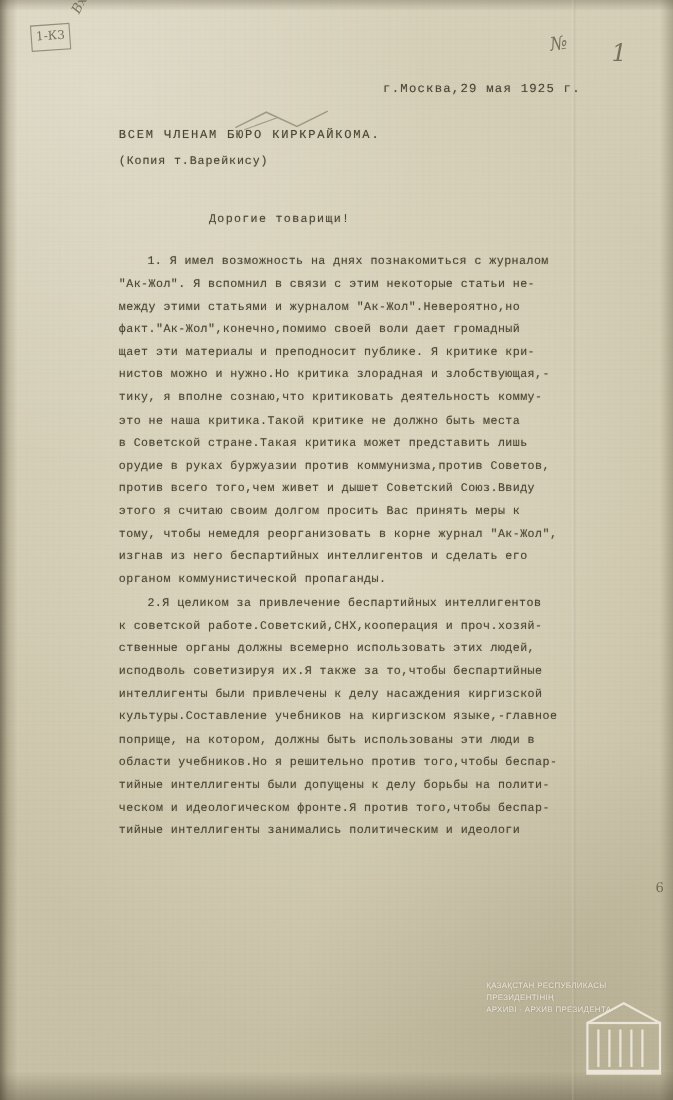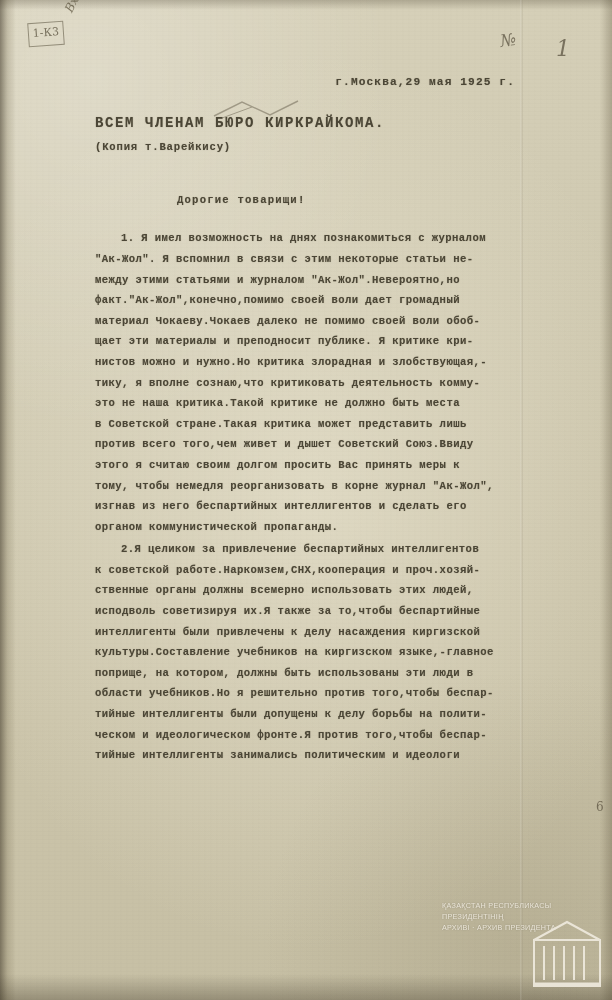--- a/index.html
+++ b/index.html
@@ -63,44 +63,43 @@
     position: absolute;
     top: 0; bottom: 0;
     left: 520px;
     width: 3px;
     background: linear-gradient(90deg, rgba(255,255,255,0.25), rgba(120,110,85,0.25));
     opacity: .6;
   }
   
   #typed {
     position: absolute;
-    left: 95px;
+    left: 108px;
     top: 72px;
     width: 420px;
     color: #4b4636;
     font-size: 10.6px;
     line-height: 20.6px;
     letter-spacing: 0.4px;
     text-shadow: 0 0 1px rgba(90,82,60,0.45);
-    font-weight: bold;
   }
   .line {
     white-space: pre;
     display: block;
   }
   .indent-1 { text-indent: 26px; }
   .date-line {
     text-align: right;
     font-size: 11.2px;
     letter-spacing: 1.1px;
     margin-bottom: 20px;
   }
   .addressee {
     letter-spacing: 1.6px;
-    font-size: 14px;
+    font-size: 11px;
     margin-bottom: 4px;
   }
   .copy-note {
     text-align: left;
     letter-spacing: 0.8px;
     margin-bottom: 32px;
   }
   .salutation {
     margin-left: 82px;
     letter-spacing: 1.2px;
@@ -156,21 +155,21 @@
   }
   #annot-right-mark {
     left: 596px; top: 800px;
     font-size: 12px;
     color: #5a5240;
   }
   
   #watermark {
     position: absolute;
     right: 6px;
-    bottom: 8px;
+    bottom: 18px;
     width: 164px;
     height: 96px;
     color: #e9e4d3;
     opacity: .92;
     pointer-events: none;
   }
   #watermark .wm-text {
     position: absolute;
     left: 0; top: 4px;
     width: 120px;
@@ -217,36 +216,36 @@
     <div class="line date-line">г.Москва,29 мая 1925 г.</div>
     <div class="line addressee">ВСЕМ ЧЛЕНАМ БЮРО КИРКРАЙКОМА.</div>
     <div class="line copy-note">(Копия т.Варейкису)</div>
     <div class="line salutation">Дорогие товарищи!</div>
 
     <div class="para">
       <span class="line indent-1">1. Я имел возможность на днях познакомиться с журналом</span>
       <span class="line">"Ак-Жол". Я вспомнил в связи с этим некоторые статьи не-</span>
       <span class="line">между этими статьями и журналом "Ак-Жол".Невероятно,но</span>
       <span class="line">факт."Ак-Жол",конечно,помимо своей воли дает громадный</span>
-      <span class="line">материал Чокаеву.Чокаев далеко не помимо своей воли обоб-</span>
       <span class="line">щает эти материалы и преподносит публике. Я критике кри-</span>
       <span class="line">нистов можно и нужно.Но критика злорадная и злобствующая,-</span>
       <span class="line">тику, я вполне сознаю,что критиковать деятельность комму-</span>
       <span class="line">это не наша критика.Такой критике не должно быть места</span>
       <span class="line">в Советской стране.Такая критика может представить лишь</span>
+      <span class="line">орудие в руках буржуазии против коммунизма,против Советов,</span>
       <span class="line">против всего того,чем живет и дышет Советский Союз.Ввиду</span>
       <span class="line">этого я считаю своим долгом просить Вас принять меры к</span>
       <span class="line">тому, чтобы немедля реорганизовать в корне журнал "Ак-Жол",</span>
       <span class="line">изгнав из него беспартийных интеллигентов и сделать его</span>
       <span class="line">органом коммунистической пропаганды.</span>
     </div>
 
     <div class="para">
       <span class="line indent-1">2.Я целиком за привлечение беспартийных интеллигентов</span>
-      <span class="line">к советской работе.Наркомзем,СНХ,кооперация и проч.хозяй-</span>
+      <span class="line">к советской работе.Советский,СНХ,кооперация и проч.хозяй-</span>
       <span class="line">ственные органы должны всемерно использовать этих людей,</span>
       <span class="line">исподволь советизируя их.Я также за то,чтобы беспартийные</span>
       <span class="line">интеллигенты были привлечены к делу насаждения киргизской</span>
       <span class="line">культуры.Составление учебников на киргизском языке,-главное</span>
       <span class="line">поприще, на котором, должны быть использованы эти люди в</span>
       <span class="line">области учебников.Но я решительно против того,чтобы беспар-</span>
       <span class="line">тийные интеллигенты были допущены к делу борьбы на полити-</span>
       <span class="line">ческом и идеологическом фронте.Я против того,чтобы беспар-</span>
       <span class="line">тийные интеллигенты занимались политическим и идеологи</span>
     </div>

